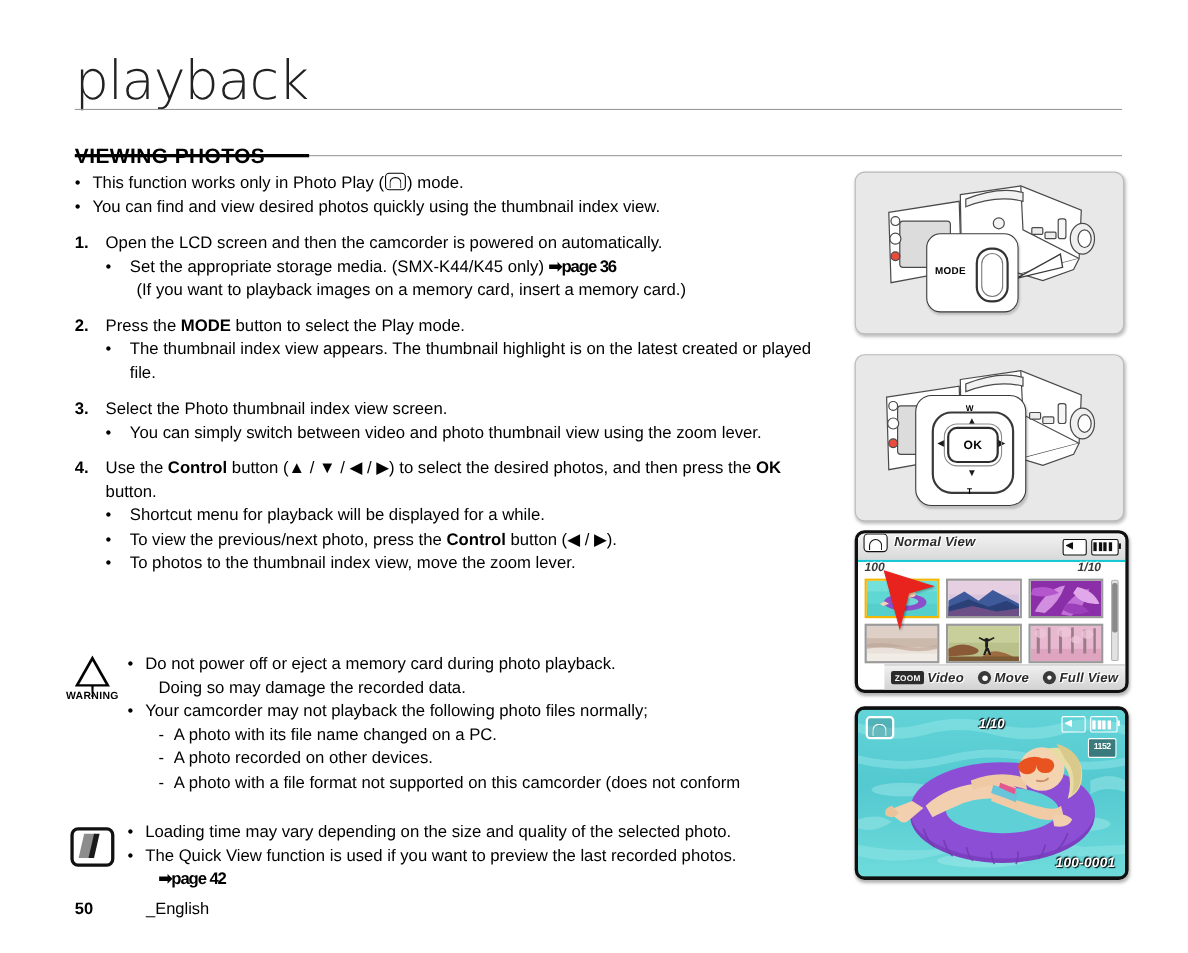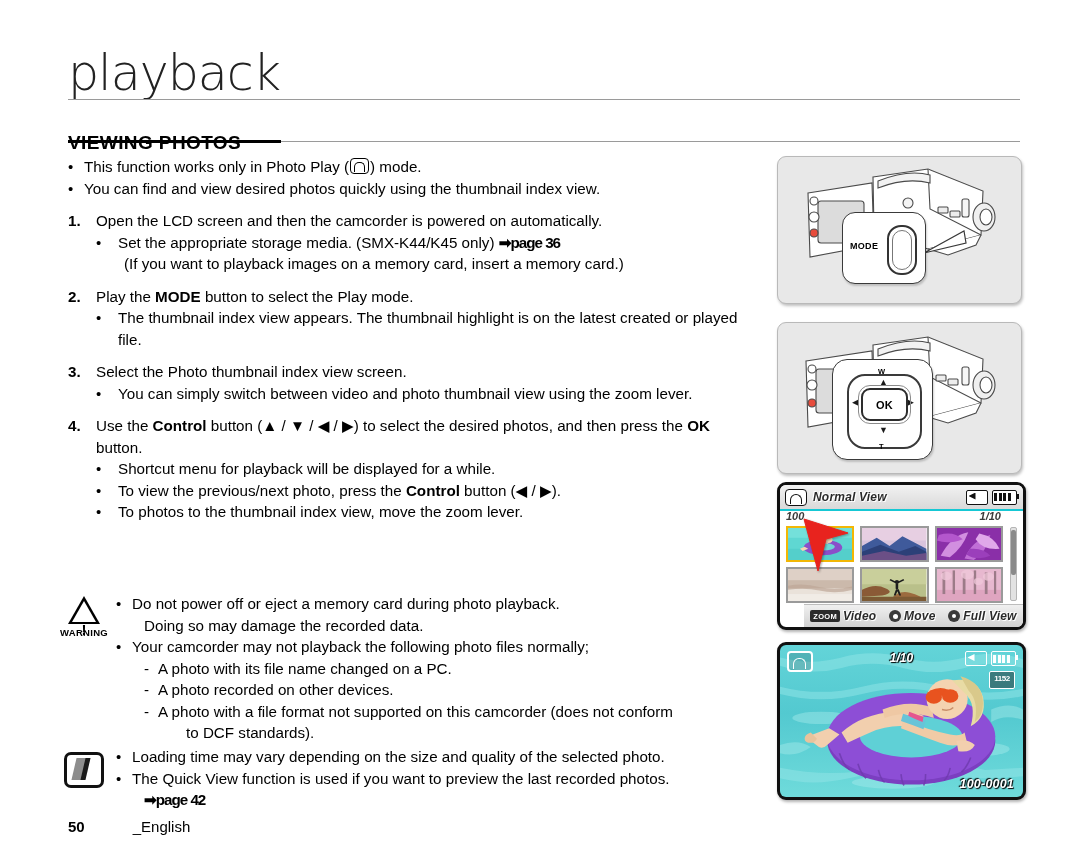--- a/index.html
+++ b/index.html
@@ -178,21 +178,21 @@
     box-shadow:1px 2px 3px rgba(0,0,0,.3);
     background:#000;
   }
   #lcd-thumb{top:482px;height:142px;background:#fff;}
   #lcd-full{top:642px;height:152px;}
 
   .lcd-topbar{
     position:absolute;left:0;top:0;right:0;height:24px;
     background:linear-gradient(#f2f2f2,#d9d9d9);
     border-bottom:2px solid #16c8d4;
-    display:flex;align-items:center;
+    display:flex;
   }
   .icon-photomode{
     width:20px;height:15px;margin-left:5px;flex:none;
     border:1.8px solid #111;border-radius:4px;background:#fff;position:relative;
   }
   .icon-photomode::before{
     content:"";position:absolute;left:4px;bottom:1px;width:10px;height:9px;
     border:1.6px solid #111;border-bottom:none;border-radius:6px 6px 0 0;
   }
   .lcd-title{
@@ -351,21 +351,21 @@
     <div class="row">
       <div class="bullet lvl2">•</div>
       <div class="txt"><span>Set the appropriate storage media. (SMX-K44/K45 only) </span><span class="arrowref">➡page 36</span></div>
     </div>
     <div class="indent-2">(If you want to playback images on a memory card, insert a memory card.)</div>
 
     <div class="gap"></div>
 
     <div class="row">
       <div class="num">2.</div>
-      <div class="txt"><span>Play the </span><b>MODE</b><span> button to select the Play mode.</span></div>
+      <div class="txt"><span>Press the </span><b>MODE</b><span> button to select the Play mode.</span></div>
     </div>
     <div class="row">
       <div class="bullet lvl2">•</div>
       <div class="txt">The thumbnail index view appears. The thumbnail highlight is on the latest created or played file.</div>
     </div>
 
     <div class="gap"></div>
 
     <div class="row">
       <div class="num">3.</div>
@@ -418,21 +418,20 @@
       <div class="txt">A photo with its file name changed on a PC.</div>
     </div>
     <div class="row indent-1">
       <div class="dash">-</div>
       <div class="txt">A photo recorded on other devices.</div>
     </div>
     <div class="row indent-1">
       <div class="dash">-</div>
       <div class="txt">A photo with a file format not supported on this camcorder (does not conform</div>
     </div>
-    <div class="indent-3">to DCF standards).</div>
   </div>
 
   <div class="notebox">
     <div class="note-ic"></div>
   </div>
   <div class="note-text">
     <div class="row">
       <div class="bullet">•</div>
       <div class="txt">Loading time may vary depending on the size and quality of the selected photo.</div>
     </div>

